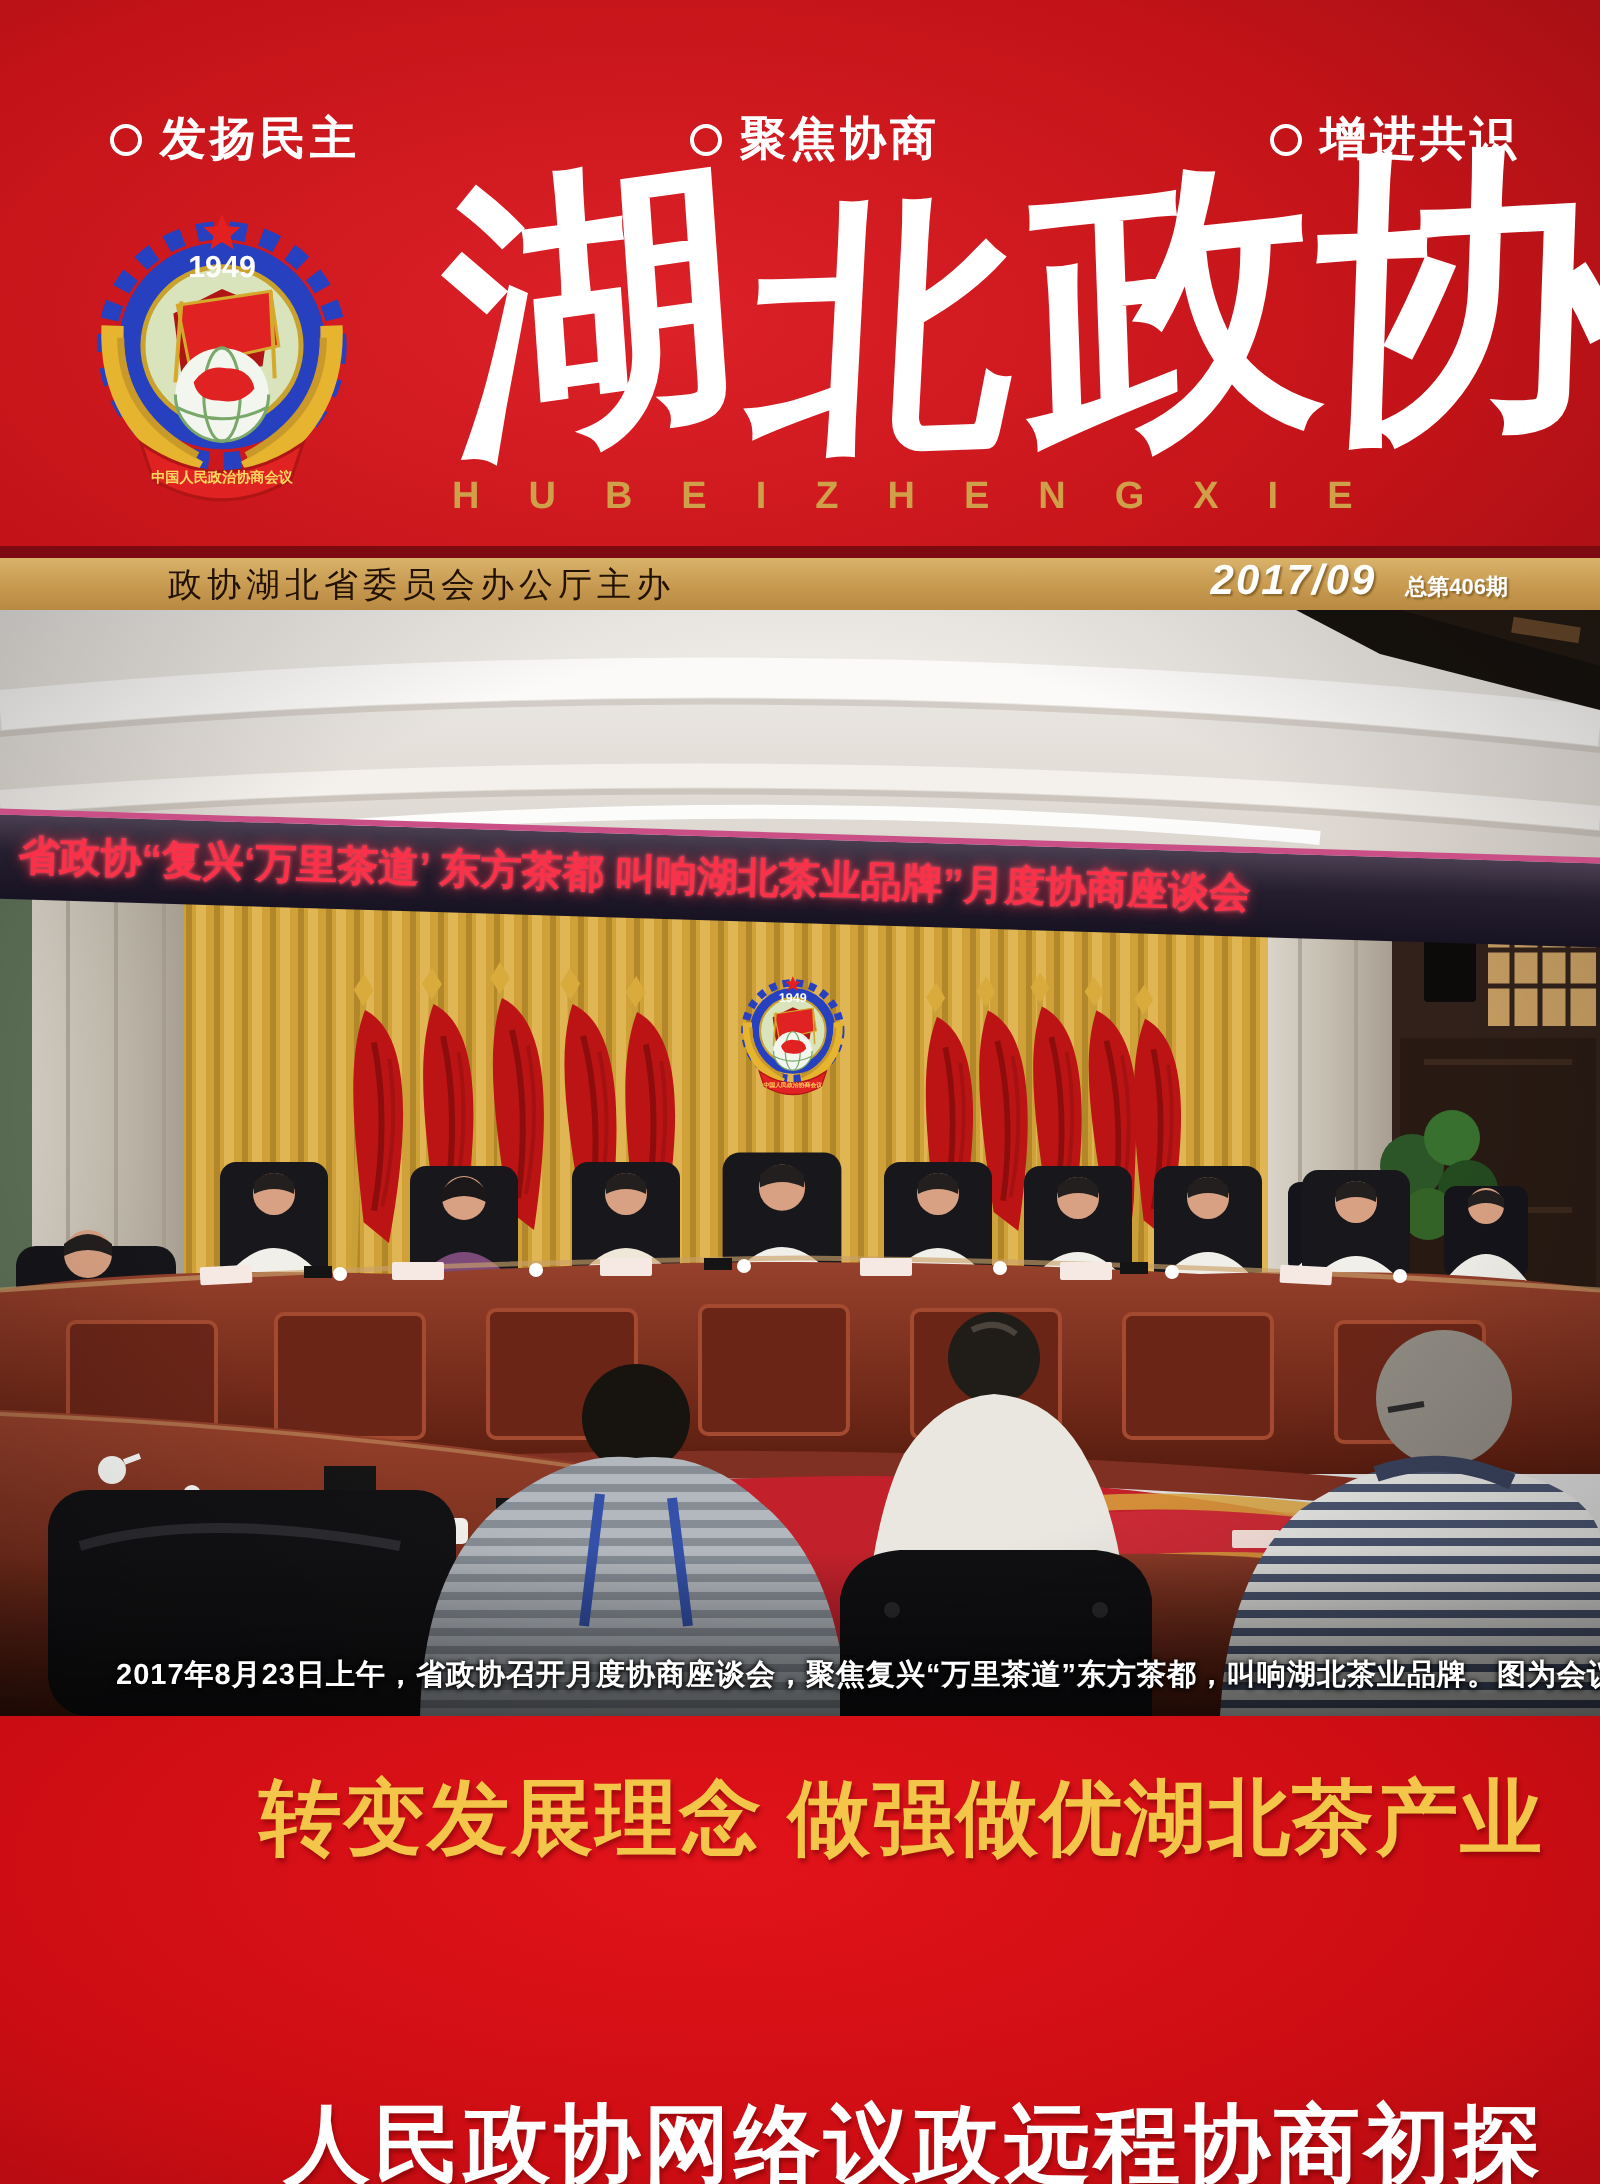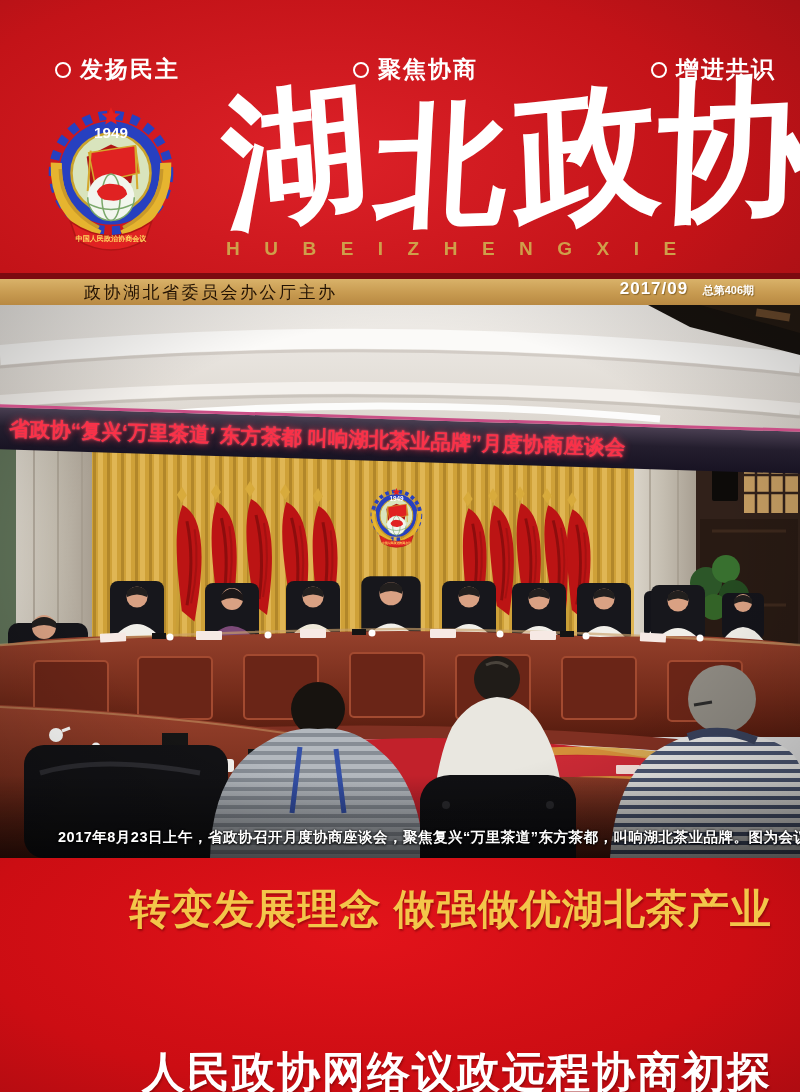--- a/index.html
+++ b/index.html
@@ -3,21 +3,21 @@
 <meta charset="utf-8">
 <style>
   html,body{margin:0;padding:0;background:#fff;}
   .page{position:relative;width:800px;height:1092px;overflow:hidden;
         font-family:"Liberation Sans",sans-serif;background:#c4161c;}
 
   
   .masthead{position:relative;height:273px;
     background:radial-gradient(ellipse 95% 130% at 40% 58%, #dd2128 0%, #c31318 52%, #8e0d12 100%);
     border-bottom:6px solid #7c0a10;}
-  .slogans{position:absolute;top:54px;left:55px;right:24px;display:flex;
+  .slogans{position:absolute;top:54px;left:55px;right:40px;display:flex;
     justify-content:space-between;color:#fff;font-size:23px;font-weight:bold;letter-spacing:2px;}
   .slogan{white-space:nowrap;display:flex;align-items:center;}
   .ring{display:inline-block;width:12px;height:12px;border:2.5px solid #fff;border-radius:50%;
     margin-right:9px;flex:0 0 auto;}
   .logo{position:absolute;left:40px;top:102px;width:142px;height:152px;}
   .title-zh{position:absolute;left:222px;top:76px;width:545px;display:flex;
     justify-content:space-between;color:#fff;font-weight:bold;line-height:1;
     font-family:"DejaVu Serif",cursive,serif;}
   .title-zh span{display:inline-block;font-size:146px;}
   .tc0{transform:rotate(-8deg) translateY(6px) skewX(-4deg);}
@@ -26,21 +26,21 @@
   .tc3{transform:rotate(-3deg) scale(1.04) skewX(-5deg);}
   .title-en{position:absolute;left:226px;top:238px;color:#cf9f4a;font-size:19px;
     font-weight:bold;letter-spacing:24.5px;white-space:nowrap;text-align:right;}
 
   
   .pub-bar{position:relative;height:26px;
     background:linear-gradient(180deg,#d9b269 0%,#c79a50 55%,#b88942 100%);}
   .publisher{position:absolute;left:84px;top:2px;font-family:"Liberation Serif","DejaVu Serif",serif;
     font-weight:normal;font-size:17px;color:#221203;letter-spacing:2.5px;}
   .issue{position:absolute;right:46px;top:0;color:#fff;white-space:nowrap;}
-  .issue-date{font-weight:bold;font-size:17px;letter-spacing:1px;
+  .issue-date{font-style:italic;font-weight:bold;font-size:21px;letter-spacing:1px;
     text-shadow:1px 1px 1px rgba(90,60,10,.55);}
   .issue-number{font-weight:bold;font-size:11px;margin-left:10px;
     text-shadow:1px 1px 1px rgba(90,60,10,.55);}
 
   
   .photo{position:relative;height:553px;overflow:hidden;background:#ddd;}
   .scene{position:absolute;left:0;top:0;}
   .led-banner{position:absolute;left:-10px;top:99px;width:834px;height:42px;
     transform:rotate(1.75deg);transform-origin:0 0;
     background:linear-gradient(180deg,#4a3f52 0%,#241e2e 45%,#181323 100%);

